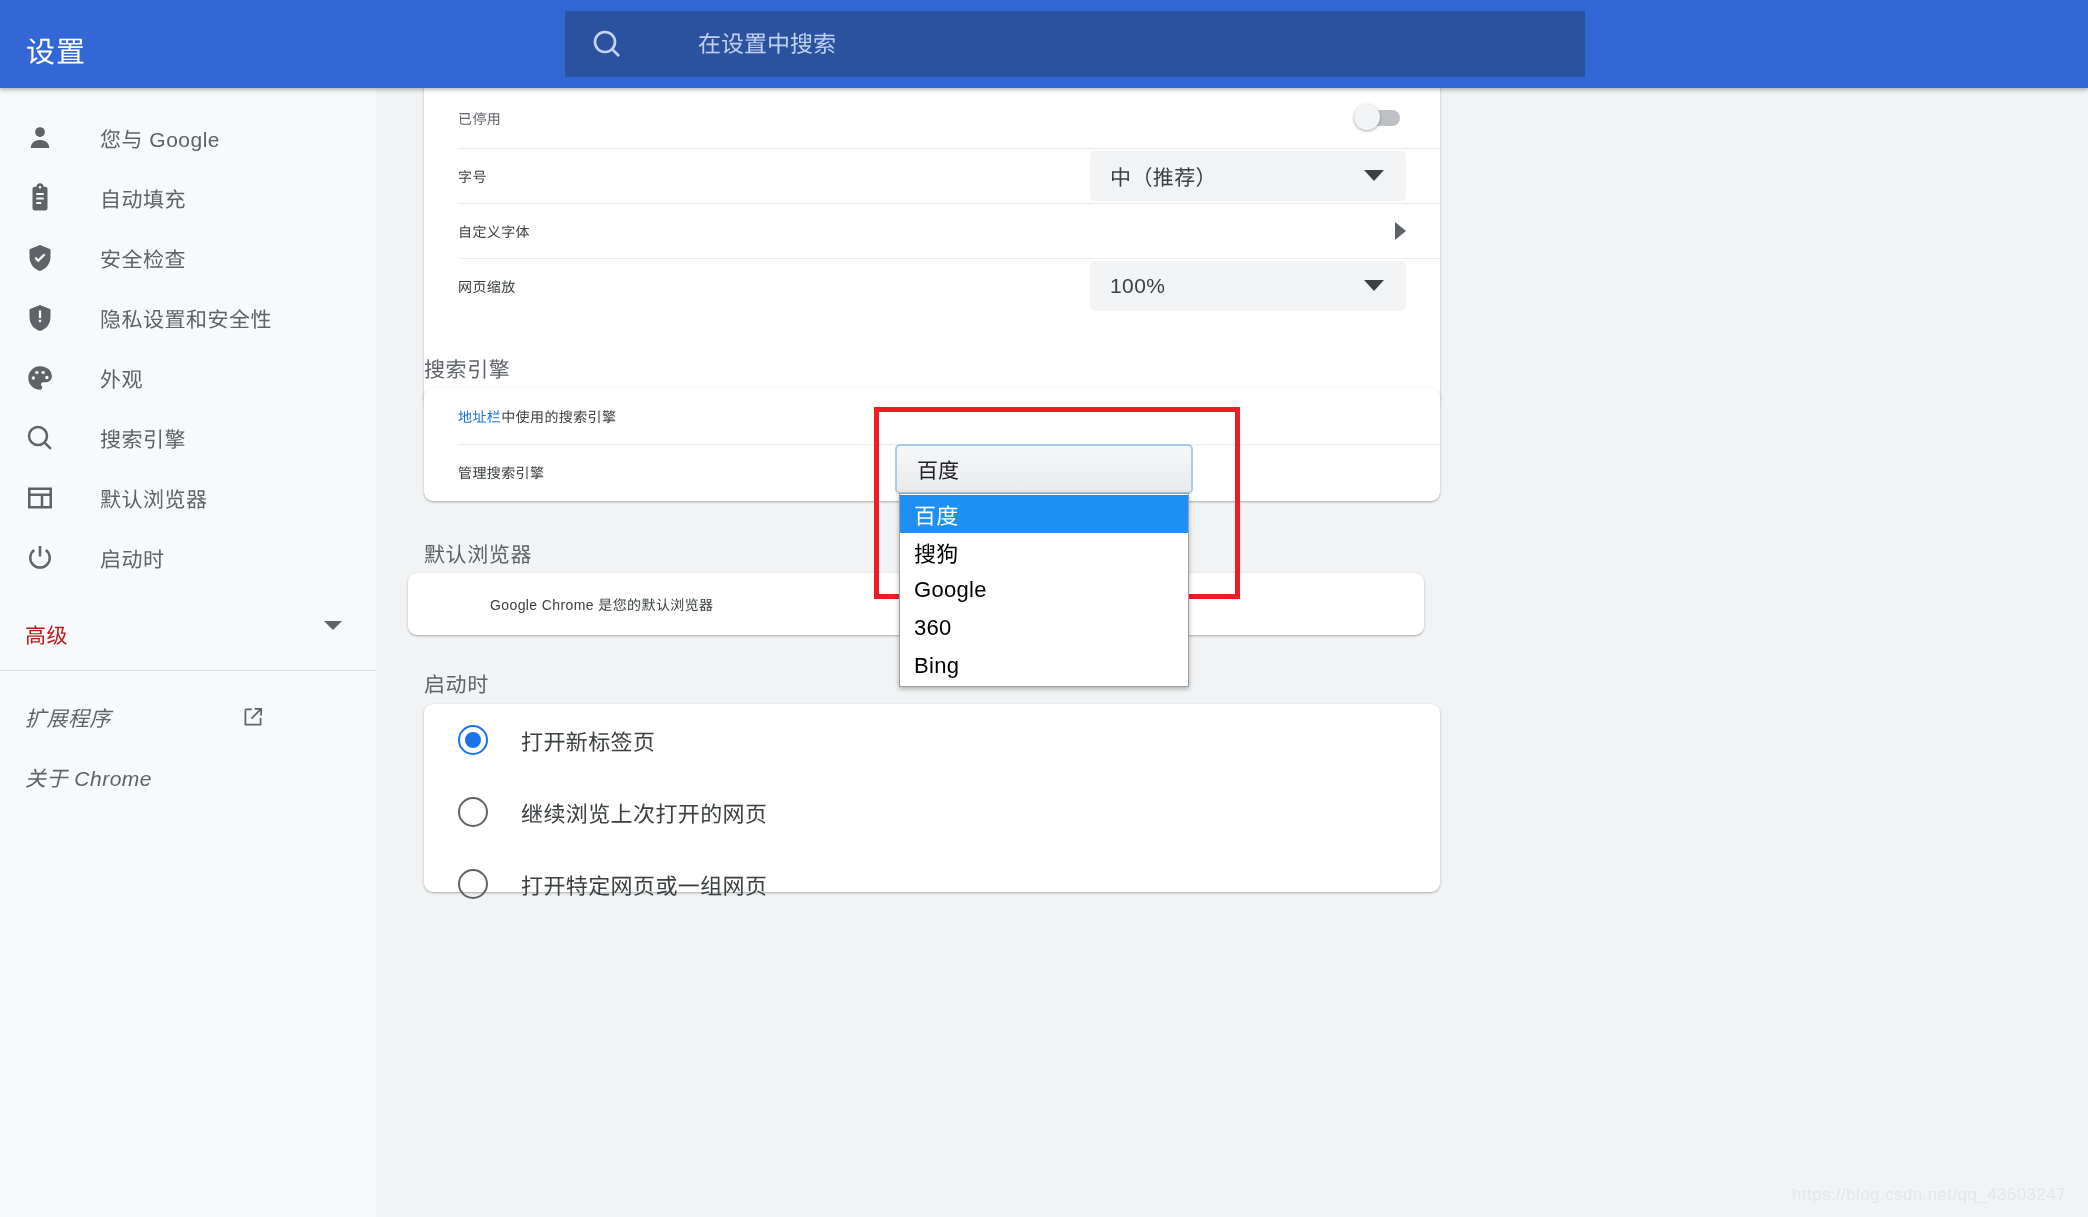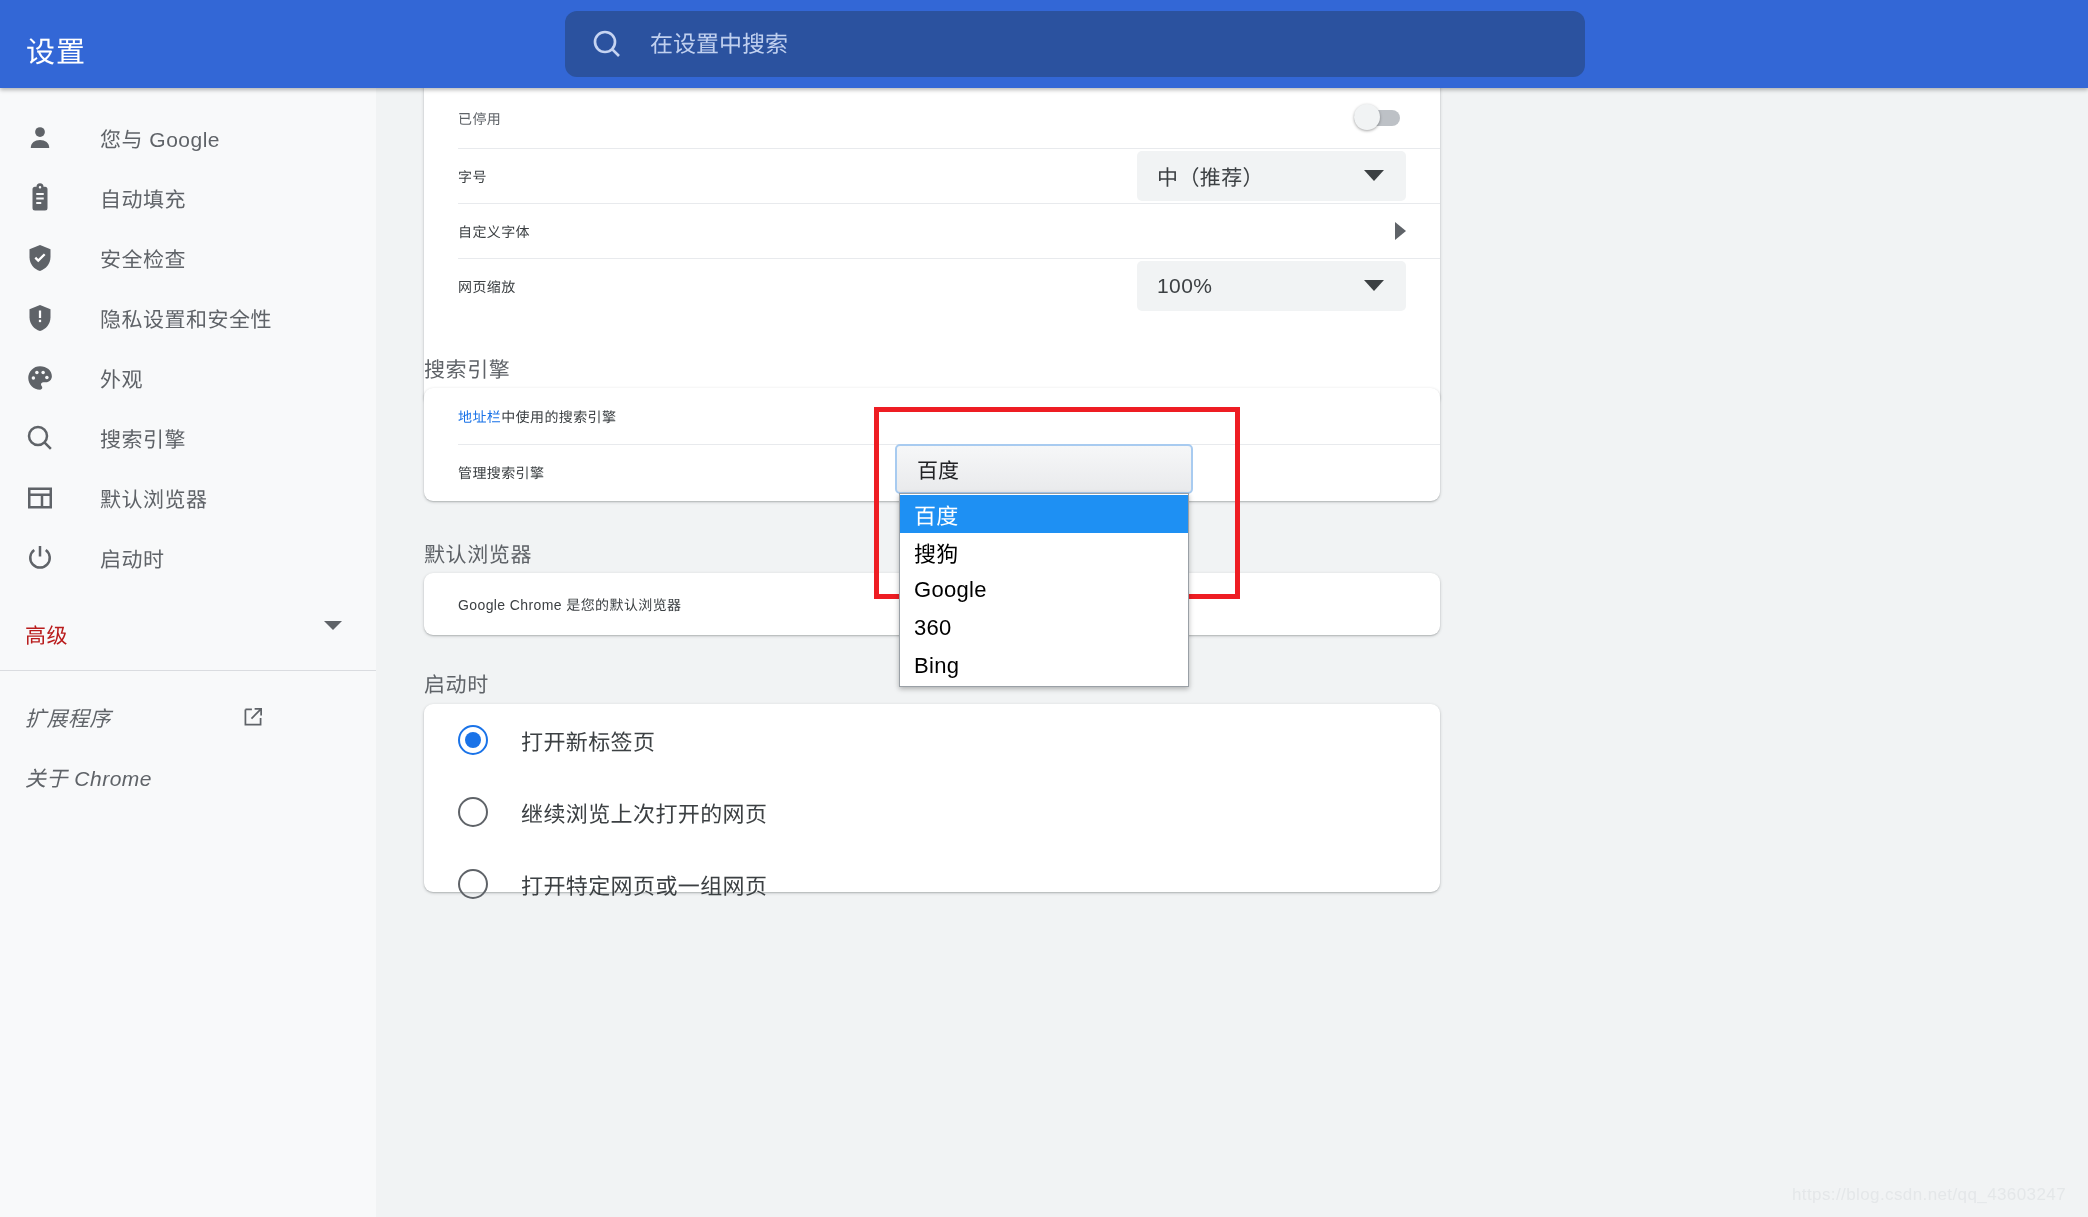--- a/index.html
+++ b/index.html
@@ -18,22 +18,22 @@
     background: #3367d6;
     z-index: 30;
     box-shadow: 0 2px 4px rgba(0,0,0,.28);
   }
   #topbar-title {
     position: absolute; left: 26px; top: 28px;
     font-size: 29px; color: #ffffff; letter-spacing: 1px;
   }
   #searchbar {
     position: absolute; left: 565px; top: 11px; width: 1020px; height: 66px;
-    background: #2b529f; border-radius: 12px;
-    display: flex; align-items: center; padding-left: 26px;
+    background: #2b529f; border-radius: 0;
+    display: flex; align-items: center; padding-left: 26px; gap: 48px;
   }
   #searchbar .si { width: 32px; height: 32px; flex: none; }
   #search-input {
     border: 0; outline: 0; background: transparent;
     color: #c6d4f2; font-size: 23px; margin-left: 27px;
     font-family: inherit; width: 850px;
   }
   #search-input::placeholder { color: #c0d0ef; opacity: 1; }
 
   
@@ -109,21 +109,21 @@
     position: absolute; right: 0; top: -4px; width: 26px; height: 26px;
     border-radius: 50%; background: #1a73e8;
     box-shadow: 0 1px 3px rgba(0,0,0,.35);
   }
   .toggle.off .track { background: #bdc1c6; }
   .toggle.off .knob { right: auto; left: 0; background: #f1f3f4;
     box-shadow: 0 1px 3px rgba(0,0,0,.35); }
 
   
   .select {
-    background: #f1f3f4; border-radius: 5px; height: 50px; width: 269px;
+    background: #f1f3f4; border-radius: 5px; height: 50px; width: 316px;
     display: flex; align-items: center; padding: 0 22px 0 20px;
     cursor: pointer; position: relative;
   }
   .select .val { font-size: 21px; color: #3c4043; letter-spacing: .4px; }
   .select .grow { flex: 1; }
   .select .dncaret { width: 0; height: 0;
     border-left: 10px solid transparent; border-right: 10px solid transparent;
     border-top: 11px solid #3c4043; }
   .arrow-right { width: 0; height: 0;
     border-top: 9px solid transparent; border-bottom: 9px solid transparent;
@@ -350,21 +350,21 @@
       <div class="opt">Google</div>
       <div class="opt">360</div>
       <div class="opt">Bing</div>
     </div>
   </div>
 
   <div id="redbox"></div>
 
   <div class="section-title" style="left:48px; top:450px;">默认浏览器</div>
 
-  <section class="card" style="left:48px; top:485px; width:1016px; height:62px;">
+  <section class="card" style="left:32px; top:485px; width:1016px; height:62px;padding-left:48px;">
     <div class="row" style="height:62px;">
       <span class="row-label">Google Chrome 是您的默认浏览器</span>
     </div>
   </section>
 
   <div class="section-title" style="left:48px; top:580px;">启动时</div>
 
   <section class="card" style="left:48px; top:616px; width:1016px; height:188px;">
     <div class="radio-row">
       <span class="radio on"></span>

